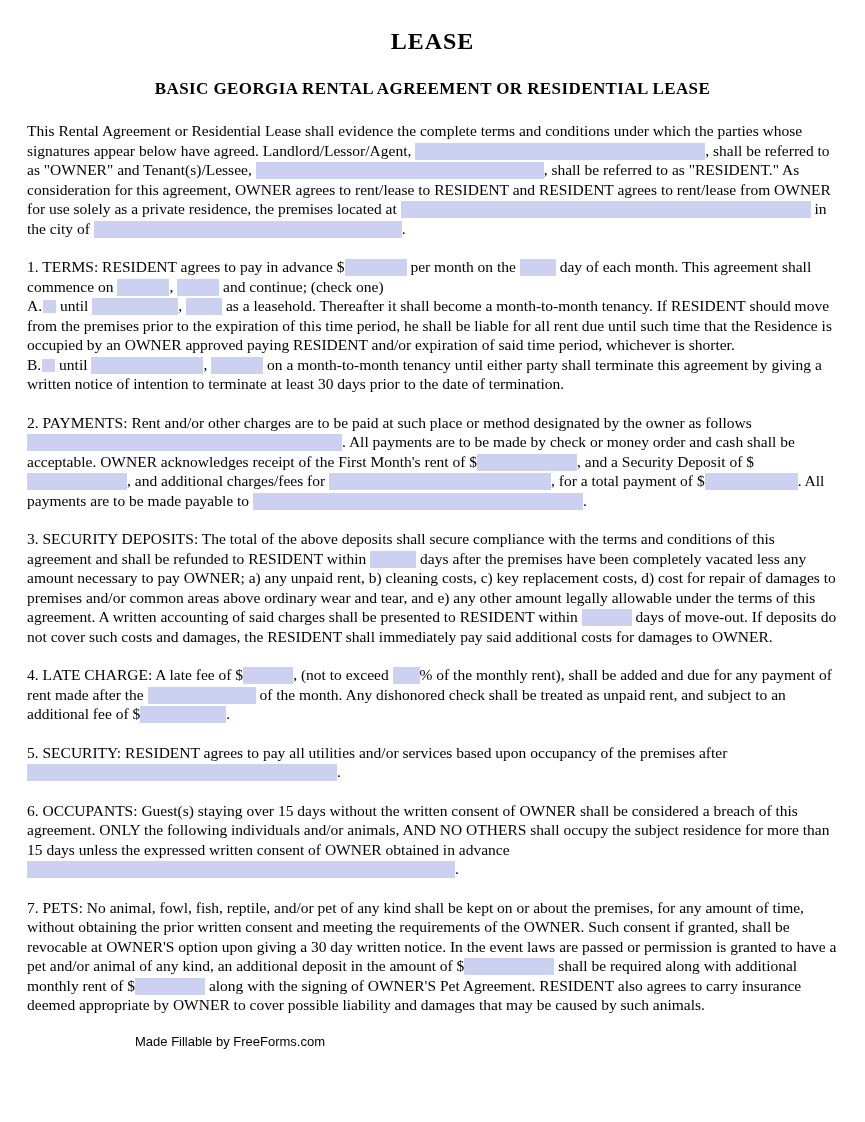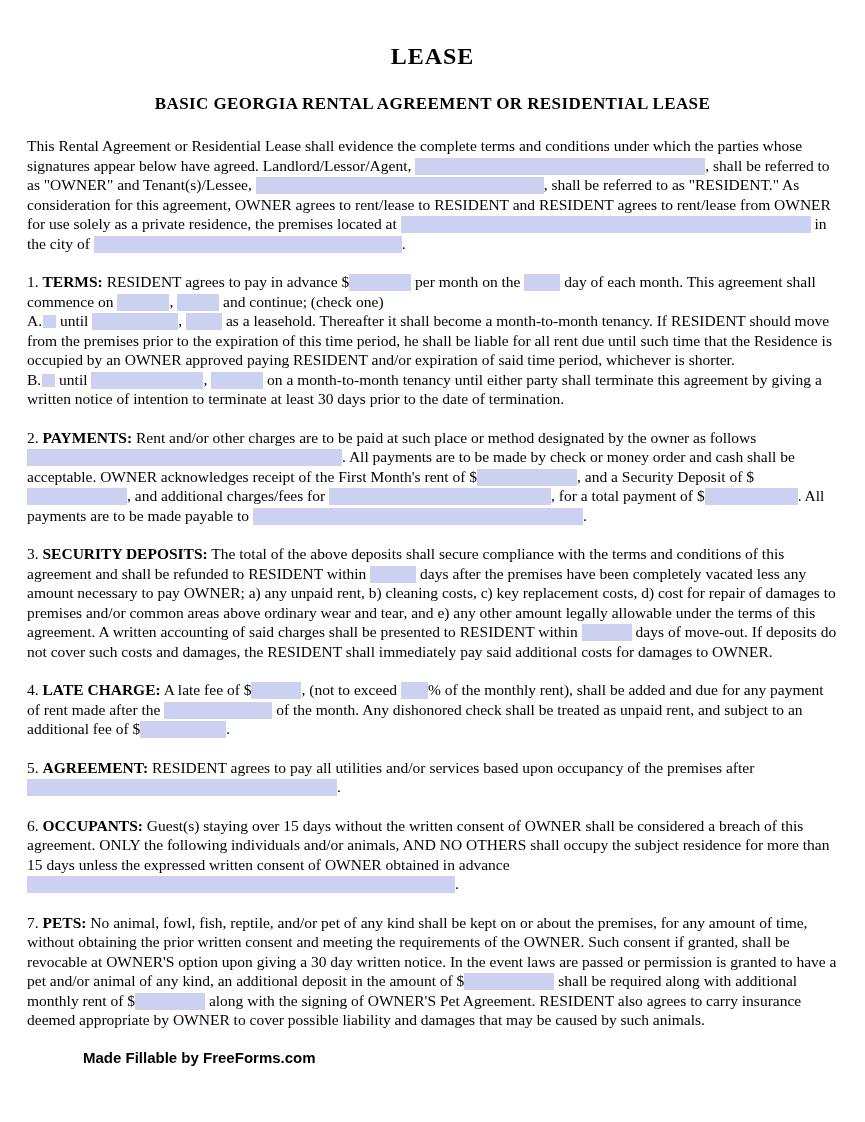--- a/index.html
+++ b/index.html
@@ -4,21 +4,21 @@
 <style>
   html, body { margin: 0; padding: 0; }
   body {
     width: 865px;
     height: 1122px;
     background: #ffffff;
     color: #000000;
     font-family: "Liberation Serif", serif;
     overflow: hidden;
   }
-  .page { padding: 42px 27px 0 27px; }
+  .page { padding: 27px 27px 0 27px; }
   .doc-title {
     margin: 0;
     text-align: center;
     font-size: 24px;
     line-height: 28px;
     font-weight: bold;
     letter-spacing: 1px;
   }
   .doc-subtitle {
     margin: 24px 0 22px 0;
@@ -28,52 +28,51 @@
     font-weight: bold;
     letter-spacing: 0.4px;
     font-family: Liberation Serif, serif;
   }
   .para {
     margin: 15px 0 19px 0;
     font-size: 15.5px;
     line-height: 19.5px;
     text-align: left;
   }
-  .bold { font-weight: bold; }
+  .bold { font-weight: normal; }
   .field {
     display: inline-block;
     background: var(--field-color, #ccd1f2);
     height: 17px;
     vertical-align: -4px;
   }
   .checkbox {
     display: inline-block;
     background: var(--field-color, #ccd1f2);
     width: 13px;
     height: 13px;
     vertical-align: -2px;
     margin-left: 1px;
   }
   .footer {
     font-family: "Liberation Sans", sans-serif;
-    font-size: 15px;
-    margin: 2px 0 0 56px;
-    font-weight: bold;
+    font-size: 13px;
+    margin: 2px 0 0 108px;
   }
 </style>
 </head>
 <body>
 
 <div class="page">
   <h1 class="doc-title">LEASE</h1>
   <h2 class="doc-subtitle">BASIC GEORGIA RENTAL AGREEMENT OR RESIDENTIAL LEASE</h2>
 
   <p class="para"><span>This Rental Agreement or Residential Lease shall evidence the complete terms and conditions under which the parties whose signatures appear below have agreed. Landlord/Lessor/Agent, </span><span class="field" style="width: 290px;"></span><span>, shall be referred to as "OWNER" and Tenant(s)/Lessee, </span><span class="field" style="width: 288px;"></span><span>, shall be referred to as "RESIDENT." As consideration for this agreement, OWNER agrees to rent/lease to RESIDENT and RESIDENT agrees to rent/lease from OWNER for use solely as a private residence, the premises located at </span><span class="field" style="width: 410px;"></span><span> in the city of </span><span class="field" style="width: 308px;"></span><span>.</span></p>
   <p class="para"><span>1. </span><span class="bold">TERMS:</span><span> RESIDENT agrees to pay in advance $</span><span class="field" style="width: 62px;"></span><span> per month on the </span><span class="field" style="width: 36px;"></span><span> day of each month. This agreement shall commence on </span><span class="field" style="width: 52px;"></span><span>, </span><span class="field" style="width: 42px;"></span><span> and continue; (check one)</span><br><span>A.</span><span class="checkbox"></span><span> until </span><span class="field" style="width: 86px;"></span><span>, </span><span class="field" style="width: 36px;"></span><span> as a leasehold. Thereafter it shall become a month-to-month tenancy. If RESIDENT should move from the premises prior to the expiration of this time period, he shall be liable for all rent due until such time that the Residence is occupied by an OWNER approved paying RESIDENT and/or expiration of said time period, whichever is shorter.</span><br><span>B.</span><span class="checkbox"></span><span> until </span><span class="field" style="width: 112px;"></span><span>, </span><span class="field" style="width: 52px;"></span><span> on a month-to-month tenancy until either party shall terminate this agreement by giving a written notice of intention to terminate at least 30 days prior to the date of termination.</span></p>
   <p class="para"><span>2. </span><span class="bold">PAYMENTS:</span><span> Rent and/or other charges are to be paid at such place or method designated by the owner as follows </span><span class="field" style="width: 315px;"></span><span>. All payments are to be made by check or money order and cash shall be acceptable. OWNER acknowledges receipt of the First Month's rent of $</span><span class="field" style="width: 100px;"></span><span>, and a Security Deposit of $</span><span class="field" style="width: 100px;"></span><span>, and additional charges/fees for </span><span class="field" style="width: 222px;"></span><span>, for a total payment of $</span><span class="field" style="width: 93px;"></span><span>. All payments are to be made payable to </span><span class="field" style="width: 330px;"></span><span>.</span></p>
   <p class="para"><span>3. </span><span class="bold">SECURITY DEPOSITS:</span><span> The total of the above deposits shall secure compliance with the terms and conditions of this agreement and shall be refunded to RESIDENT within </span><span class="field" style="width: 46px;"></span><span> days after the premises have been completely vacated less any amount necessary to pay OWNER; a) any unpaid rent, b) cleaning costs, c) key replacement costs, d) cost for repair of damages to premises and/or common areas above ordinary wear and tear, and e) any other amount legally allowable under the terms of this agreement. A written accounting of said charges shall be presented to RESIDENT within </span><span class="field" style="width: 50px;"></span><span> days of move-out. If deposits do not cover such costs and damages, the RESIDENT shall immediately pay said additional costs for damages to OWNER.</span></p>
   <p class="para"><span>4. </span><span class="bold">LATE CHARGE:</span><span> A late fee of $</span><span class="field" style="width: 50px;"></span><span>, (not to exceed </span><span class="field" style="width: 27px;"></span><span>% of the monthly rent), shall be added and due for any payment of rent made after the </span><span class="field" style="width: 108px;"></span><span> of the month. Any dishonored check shall be treated as unpaid rent, and subject to an additional fee of $</span><span class="field" style="width: 86px;"></span><span>.</span></p>
-  <p class="para"><span>5. </span><span class="bold">AGREEMENT:</span><span> RESIDENT agrees to pay all utilities and/or services based upon occupancy of the premises after </span><span class="field" style="width: 310px;"></span><span>.</span></p>
+  <p class="para"><span>5. </span><span class="bold">SECURITY:</span><span> RESIDENT agrees to pay all utilities and/or services based upon occupancy of the premises after </span><span class="field" style="width: 310px;"></span><span>.</span></p>
   <p class="para"><span>6. </span><span class="bold">OCCUPANTS:</span><span> Guest(s) staying over 15 days without the written consent of OWNER shall be considered a breach of this agreement. ONLY the following individuals and/or animals, AND NO OTHERS shall occupy the subject residence for more than 15 days unless the expressed written consent of OWNER obtained in advance </span><span class="field" style="width: 428px;"></span><span>.</span></p>
   <p class="para"><span>7. </span><span class="bold">PETS:</span><span> No animal, fowl, fish, reptile, and/or pet of any kind shall be kept on or about the premises, for any amount of time, without obtaining the prior written consent and meeting the requirements of the OWNER. Such consent if granted, shall be revocable at OWNER'S option upon giving a 30 day written notice. In the event laws are passed or permission is granted to have a pet and/or animal of any kind, an additional deposit in the amount of $</span><span class="field" style="width: 90px;"></span><span> shall be required along with additional monthly rent of $</span><span class="field" style="width: 70px;"></span><span> along with the signing of OWNER'S Pet Agreement. RESIDENT also agrees to carry insurance deemed appropriate by OWNER to cover possible liability and damages that may be caused by such animals.</span></p>
 
   <div class="footer">Made Fillable by FreeForms.com</div>
 </div>
 
 </body></html>

